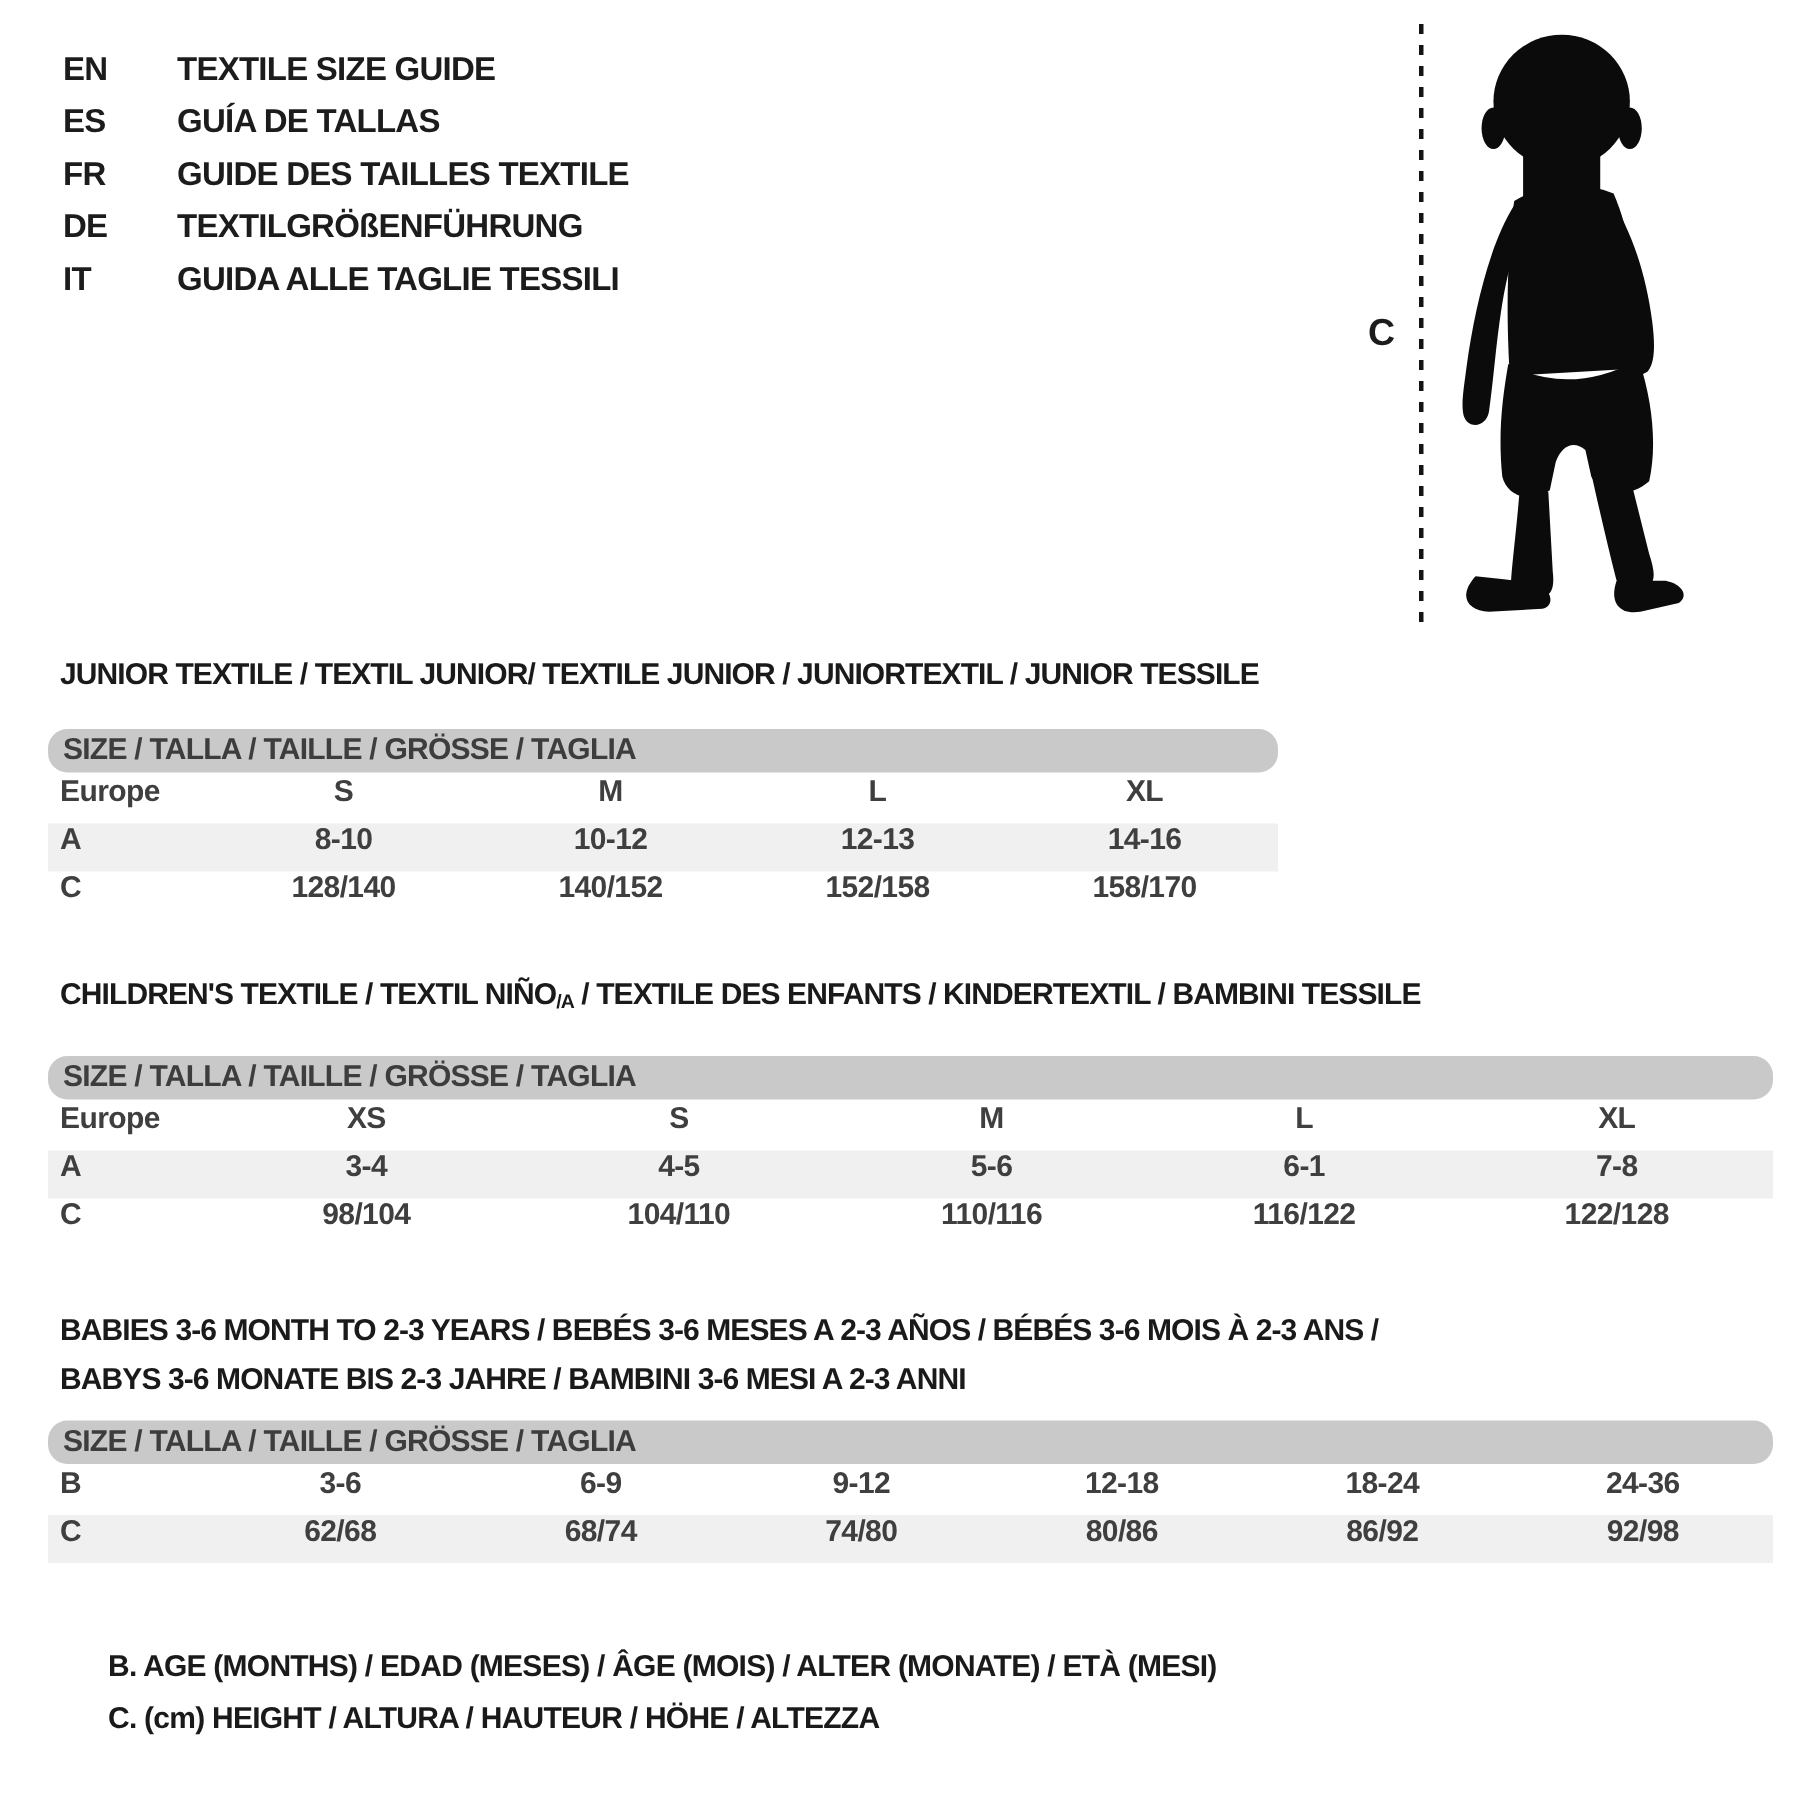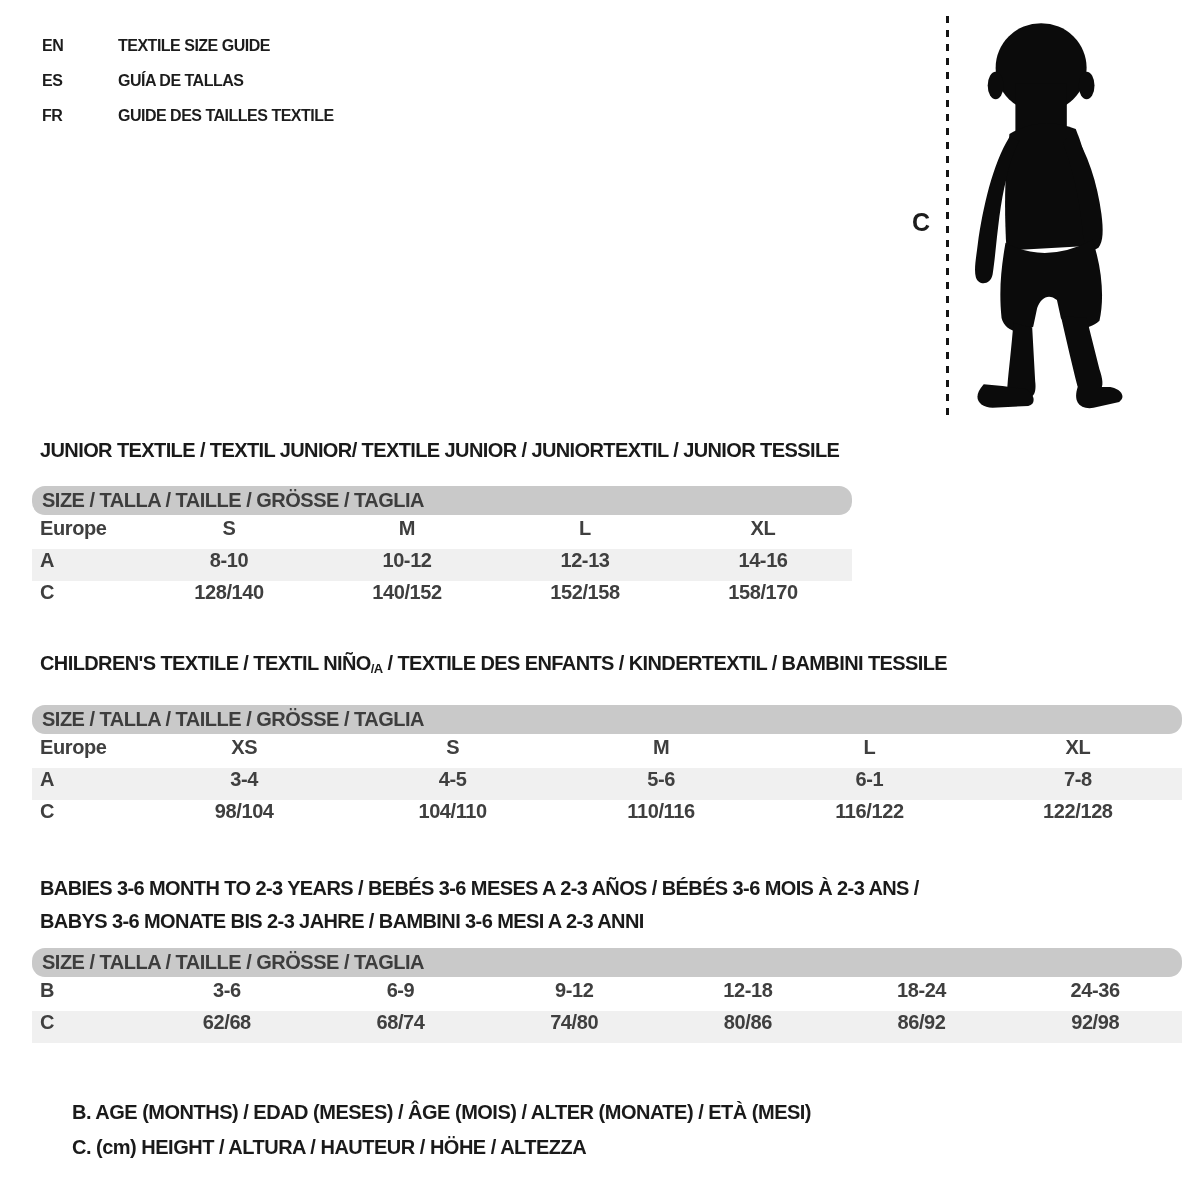--- a/index.html
+++ b/index.html
@@ -6,21 +6,21 @@
   html, body { width:1200px; height:1200px; background:#ffffff; overflow:hidden; }
   body {
     font-family:"Liberation Sans","DejaVu Sans",sans-serif;
     color:#1c1c1c;
     position:relative;
   }
 
   
   .header { position:relative; height:420px; }
   .lang-block { position:absolute; left:42px; top:28px; }
-  .lang-row { display:flex; line-height:35px; font-size:16px; font-weight:bold; letter-spacing:-0.5px; }
+  .lang-row { display:flex; line-height:35px; font-size:22px; font-weight:bold; letter-spacing:-0.5px; }
   .lang-code { width:76px; flex:0 0 76px; }
   .figure { position:absolute; left:0; top:0; width:1200px; height:420px; }
   .dash-line {
     position:absolute; left:946px; top:16px; width:3px; height:400px;
     background:repeating-linear-gradient(to bottom,#141414 0 7px,transparent 7px 14px);
   }
   .measure-c { position:absolute; left:912px; top:208px; font-size:25px; font-weight:bold; }
   .silhouette { position:absolute; left:962px; top:18px; }
 
   
@@ -59,20 +59,28 @@
       <span class="lang-code">EN</span>
       <span class="lang-label">TEXTILE SIZE GUIDE</span>
     </div>
     <div class="lang-row">
       <span class="lang-code">ES</span>
       <span class="lang-label">GUÍA DE TALLAS</span>
     </div>
     <div class="lang-row">
       <span class="lang-code">FR</span>
       <span class="lang-label">GUIDE DES TAILLES TEXTILE</span>
+    </div>
+    <div class="lang-row">
+      <span class="lang-code">DE</span>
+      <span class="lang-label">TEXTILGRÖßENFÜHRUNG</span>
+    </div>
+    <div class="lang-row">
+      <span class="lang-code">IT</span>
+      <span class="lang-label">GUIDA ALLE TAGLIE TESSILI</span>
     </div>
   </div>
 
   <div class="figure">
     <span class="measure-c">C</span>
     <div class="dash-line"></div>
     <svg class="silhouette" width="178" height="400" viewBox="0 0 180 400" aria-hidden="true">
       <g fill="#0b0b0b">
 
         <ellipse cx="80" cy="48" rx="46" ry="45"></ellipse>

